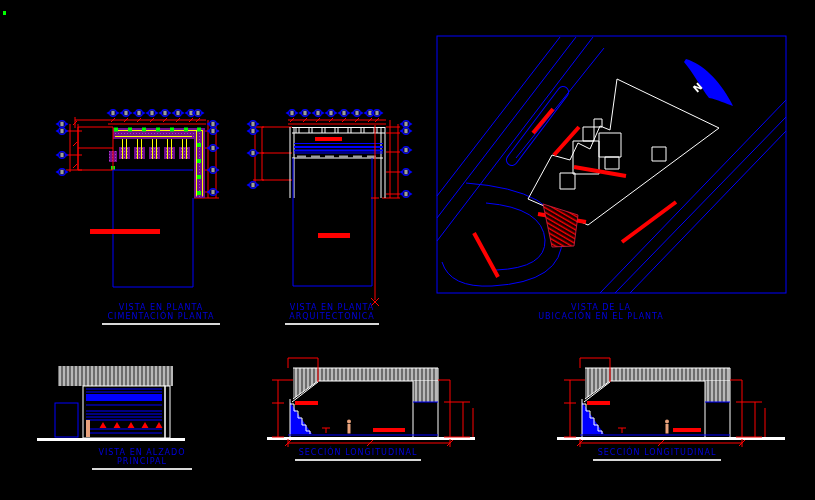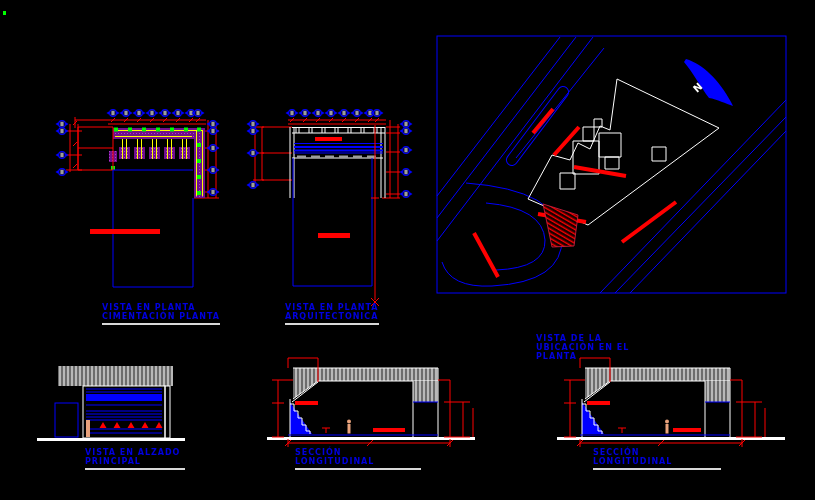--- a/index.html
+++ b/index.html
@@ -3,22 +3,22 @@
 <meta charset="utf-8">
 <style>
   html,body{margin:0;padding:0;background:#000;}
   .canvas{position:relative;width:815px;height:500px;background:var(--background,#000);overflow:hidden;
           font-family:"DejaVu Sans",sans-serif;}
   svg{position:absolute;left:0;top:0;}
   .sr{stroke:var(--red);fill:none;stroke-width:1;}
   .sb{stroke:var(--blue);fill:none;stroke-width:1;}
   .sw{stroke:var(--white);fill:none;stroke-width:1;}
   .sy{stroke:var(--yellow);fill:none;stroke-width:1;}
-  .lbl{position:absolute;color:var(--label);font-size:8px;font-weight:bold;letter-spacing:1px;
-       line-height:9px;border-bottom:2px solid var(--underline);padding-bottom:2px;}
+  .lbl{position:absolute;color:var(--label);font-size:8px;font-weight:normal;letter-spacing:1px;
+       text-align:center;line-height:9px;border-bottom:2px solid var(--underline);padding-bottom:2px;}
   .lbl.nounder{border-bottom:none;}
 </style>
 </head>
 <body>
 
 <div class="canvas">
 <svg width="815" height="500" viewBox="0 0 815 500">
   <defs>
     <pattern id="ghatch" width="4" height="8" patternUnits="userSpaceOnUse">
       <rect width="4" height="8" fill="var(--hatch_gray)"></rect>
@@ -195,25 +195,25 @@
 </svg>
 
   <div class="lbl" style="left:102px;top:303px;width:118px;">
     <div>VISTA EN PLANTA</div>
     <div>CIMENTACIÓN PLANTA</div>
   </div>
   <div class="lbl" style="left:285px;top:303px;width:94px;">
     <div>VISTA EN PLANTA</div>
     <div>ARQUITECTONICA</div>
   </div>
-  <div class="lbl nounder" style="left:536px;top:303px;width:130px;margin-top:31px;">
+  <div class="lbl nounder" style="left:536px;top:303px;width:130px;">
     <div>VISTA DE LA</div>
     <div>UBICACIÓN EN EL PLANTA</div>
   </div>
-  <div class="lbl" style="left:85px;top:448px;width:100px;">
+  <div class="lbl" style="left:92px;top:448px;width:100px;">
     <div>VISTA EN ALZADO</div>
     <div>PRINCIPAL</div>
   </div>
   <div class="lbl" style="left:295px;top:448px;width:126px;">
     <div>SECCIÓN LONGITUDINAL</div>
   </div>
   <div class="lbl" style="left:593px;top:448px;width:128px;">
     <div>SECCIÓN LONGITUDINAL</div>
   </div>
 </div>

